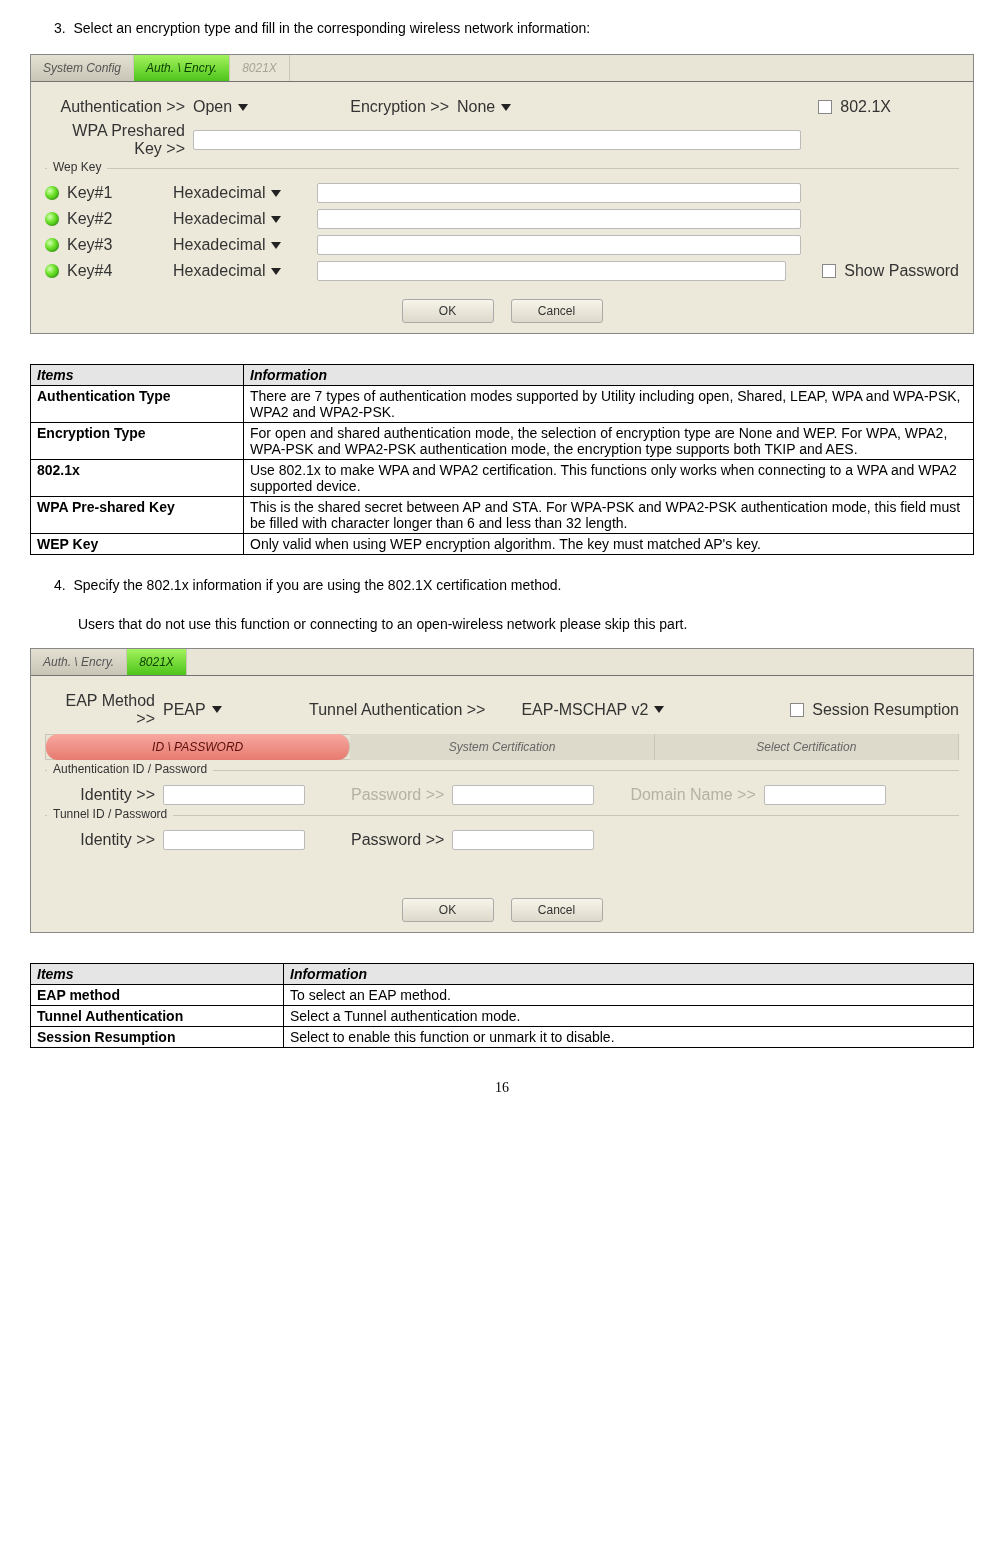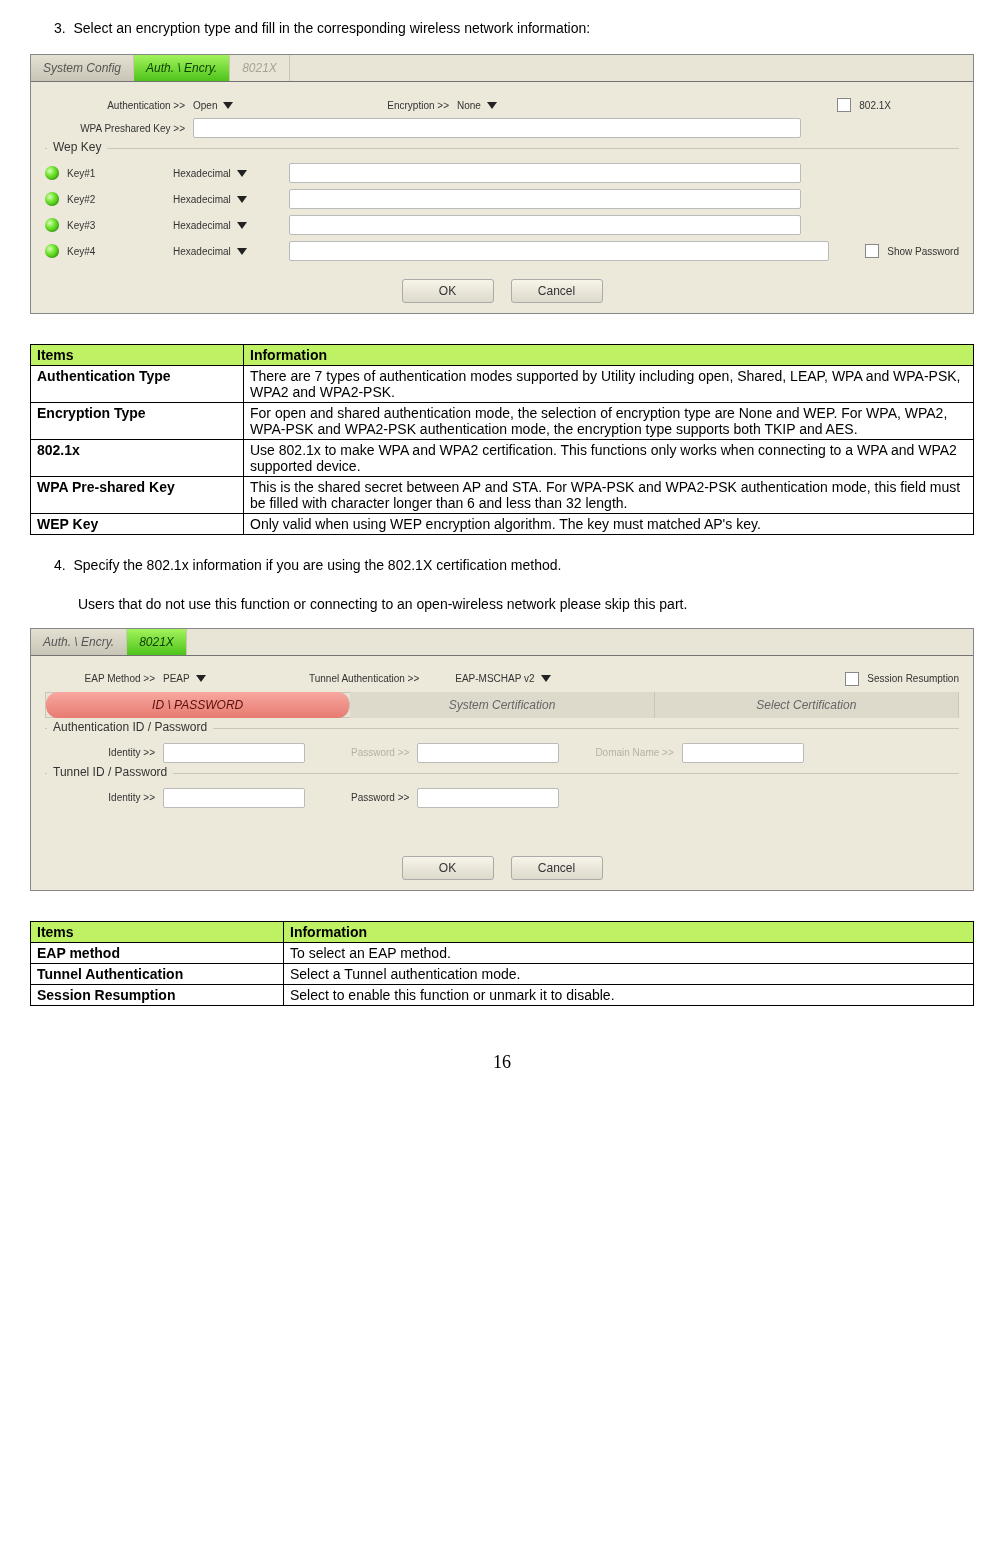--- a/index.html
+++ b/index.html
@@ -71,21 +71,21 @@
     background: #ddd9cb;
     color: #666;
     font-style: italic;
   }
   .panel-body { padding: 10px 14px 6px 14px; }
   .row {
     display: flex;
     align-items: center;
     gap: 8px;
     margin: 6px 0;
-    font-size: 10px;
+    font-size: 16px;
     color: #333;
   }
   .label-right {
     text-align: right;
     color: #333;
   }
   .dropdown {
     display: inline-flex;
     align-items: center;
     gap: 6px;
@@ -157,34 +157,35 @@
     margin: 0 0 22px 0;
     font-size: 14px;
   }
   table.info th, table.info td {
     border: 1px solid #000;
     padding: 2px 6px;
     vertical-align: top;
     text-align: left;
   }
   table.info th {
-    background: #bef264;
+    background: #e5e5e5;
     font-weight: bold;
+    font-style: italic;
   }
   table.info td.item {
     font-weight: bold;
     width: 200px;
     margin-top: 24px;
   }
   .justify { text-align: justify; }
   .pagenum {
     text-align: center;
     font-family: "Times New Roman", serif;
-    font-size: 18px;
-    margin-top: 46px;
+    font-size: 14px;
+    margin-top: 32px;
   }
   .w200{width:200px}
   .w240{width:240px}
 </style>
 </head>
 <body>
 
 <p class="step-line">
   <span>3.</span>&nbsp;&nbsp;<span>Select an encryption type and fill in the corresponding wireless network information:</span>
 </p>

